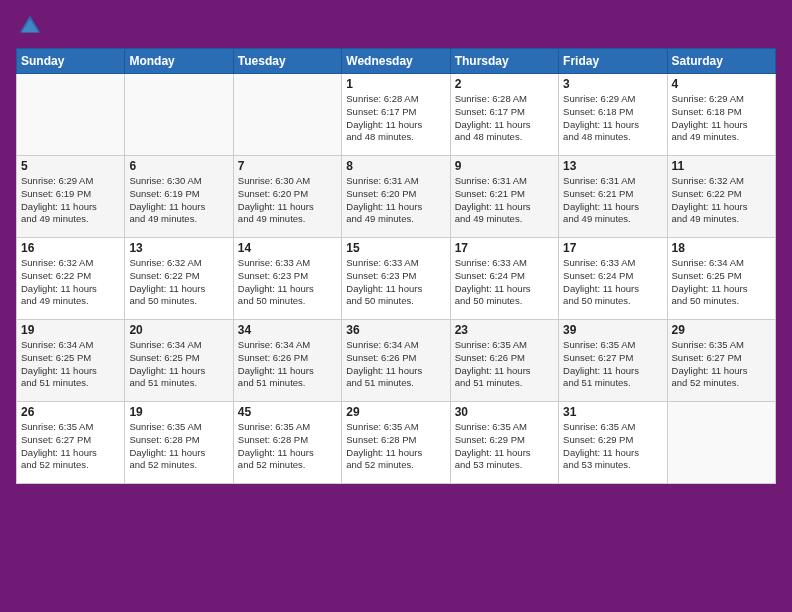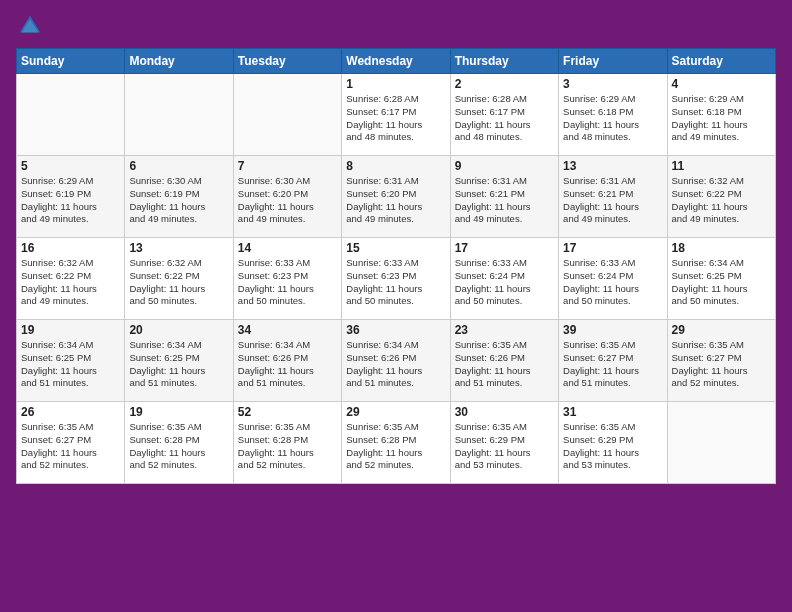--- a/index.html
+++ b/index.html
@@ -328,21 +328,21 @@
 and 52 minutes.</div>
           </td>
           <td>
             <span class="day-num">19</span>
             <div class="day-info" style="white-space: pre-line;">Sunrise: 6:35 AM
 Sunset: 6:28 PM
 Daylight: 11 hours
 and 52 minutes.</div>
           </td>
           <td>
-            <span class="day-num">52</span>
+            <span class="day-num">45</span>
             <div class="day-info" style="white-space: pre-line;">Sunrise: 6:35 AM
 Sunset: 6:28 PM
 Daylight: 11 hours
 and 52 minutes.</div>
           </td>
           <td>
             <span class="day-num">29</span>
             <div class="day-info" style="white-space: pre-line;">Sunrise: 6:35 AM
 Sunset: 6:28 PM
 Daylight: 11 hours

